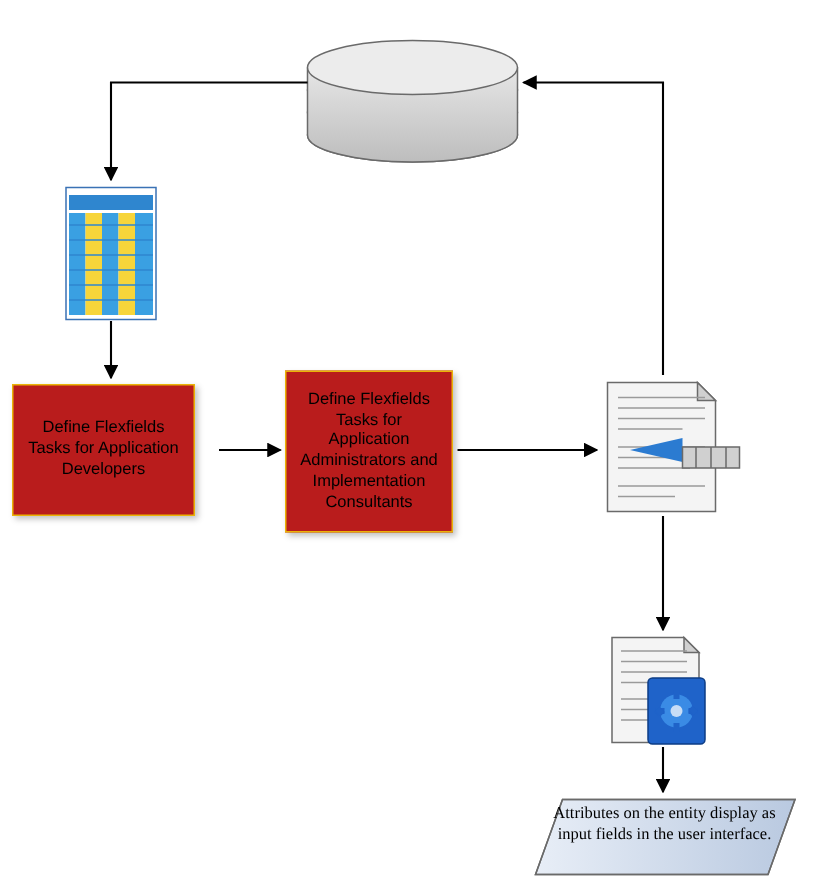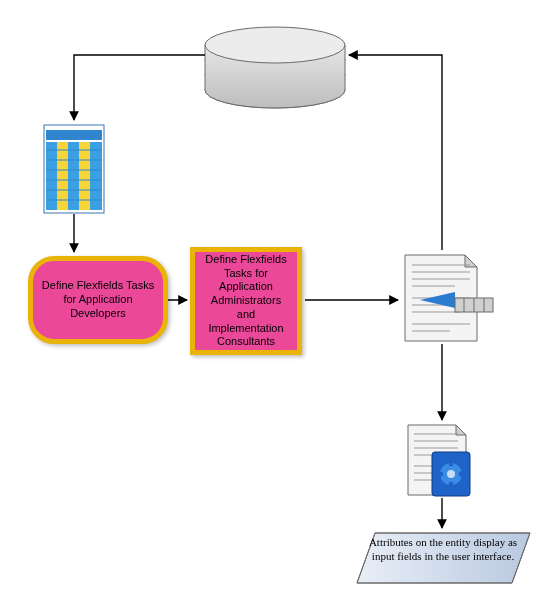--- a/index.html
+++ b/index.html
@@ -10,22 +10,22 @@
     background: #ffffff;
     font-family: Arial, Helvetica, sans-serif;
     font-size: 11px;
     color: #000;
     position: relative;
     overflow: hidden;
   }
   svg { position: absolute; top: 0; left: 0; }
   .node-box {
     position: absolute;
-    background: #ec4899;
-    border: 5px solid #eab308;
+    background: #b91c1c;
+    border: 1px solid #eab308;
     box-shadow: 2px 2px 4px rgba(0,0,0,0.25);
     display: flex;
     align-items: center;
     justify-content: flex-end;
     text-align: center;
     padding: 6px 8px;
     line-height: 1.25;
     box-sizing: border-box;
   }
   .attr-box {
@@ -155,21 +155,21 @@
     <path d="M305 300 H398" marker-end="url(#arrow)"></path>
 
     <path d="M442 250 V55 H349" marker-end="url(#arrow)"></path>
 
     <path d="M442 344 V420" marker-end="url(#arrow)"></path>
 
     <path d="M442 498 V528" marker-end="url(#arrow)"></path>
   </g>
 </svg>
 
-<div class="node-box" style="left:28px; top:256px; width:140px; height:88px;border-radius:26px;">
+<div class="node-box" style="left:8px; top:256px; width:122px; height:88px;">
   <span>Define Flexfields Tasks
 for Application Developers</span>
 </div>
 
 <div class="node-box" style="left:190px; top:247px; width:112px; height:108px;">
   <span>Define Flexfields Tasks for Application Administrators and Implementation Consultants</span>
 </div>
 
 <div class="attr-box" style="left:368px; top:536px;">
   <span>Attributes

